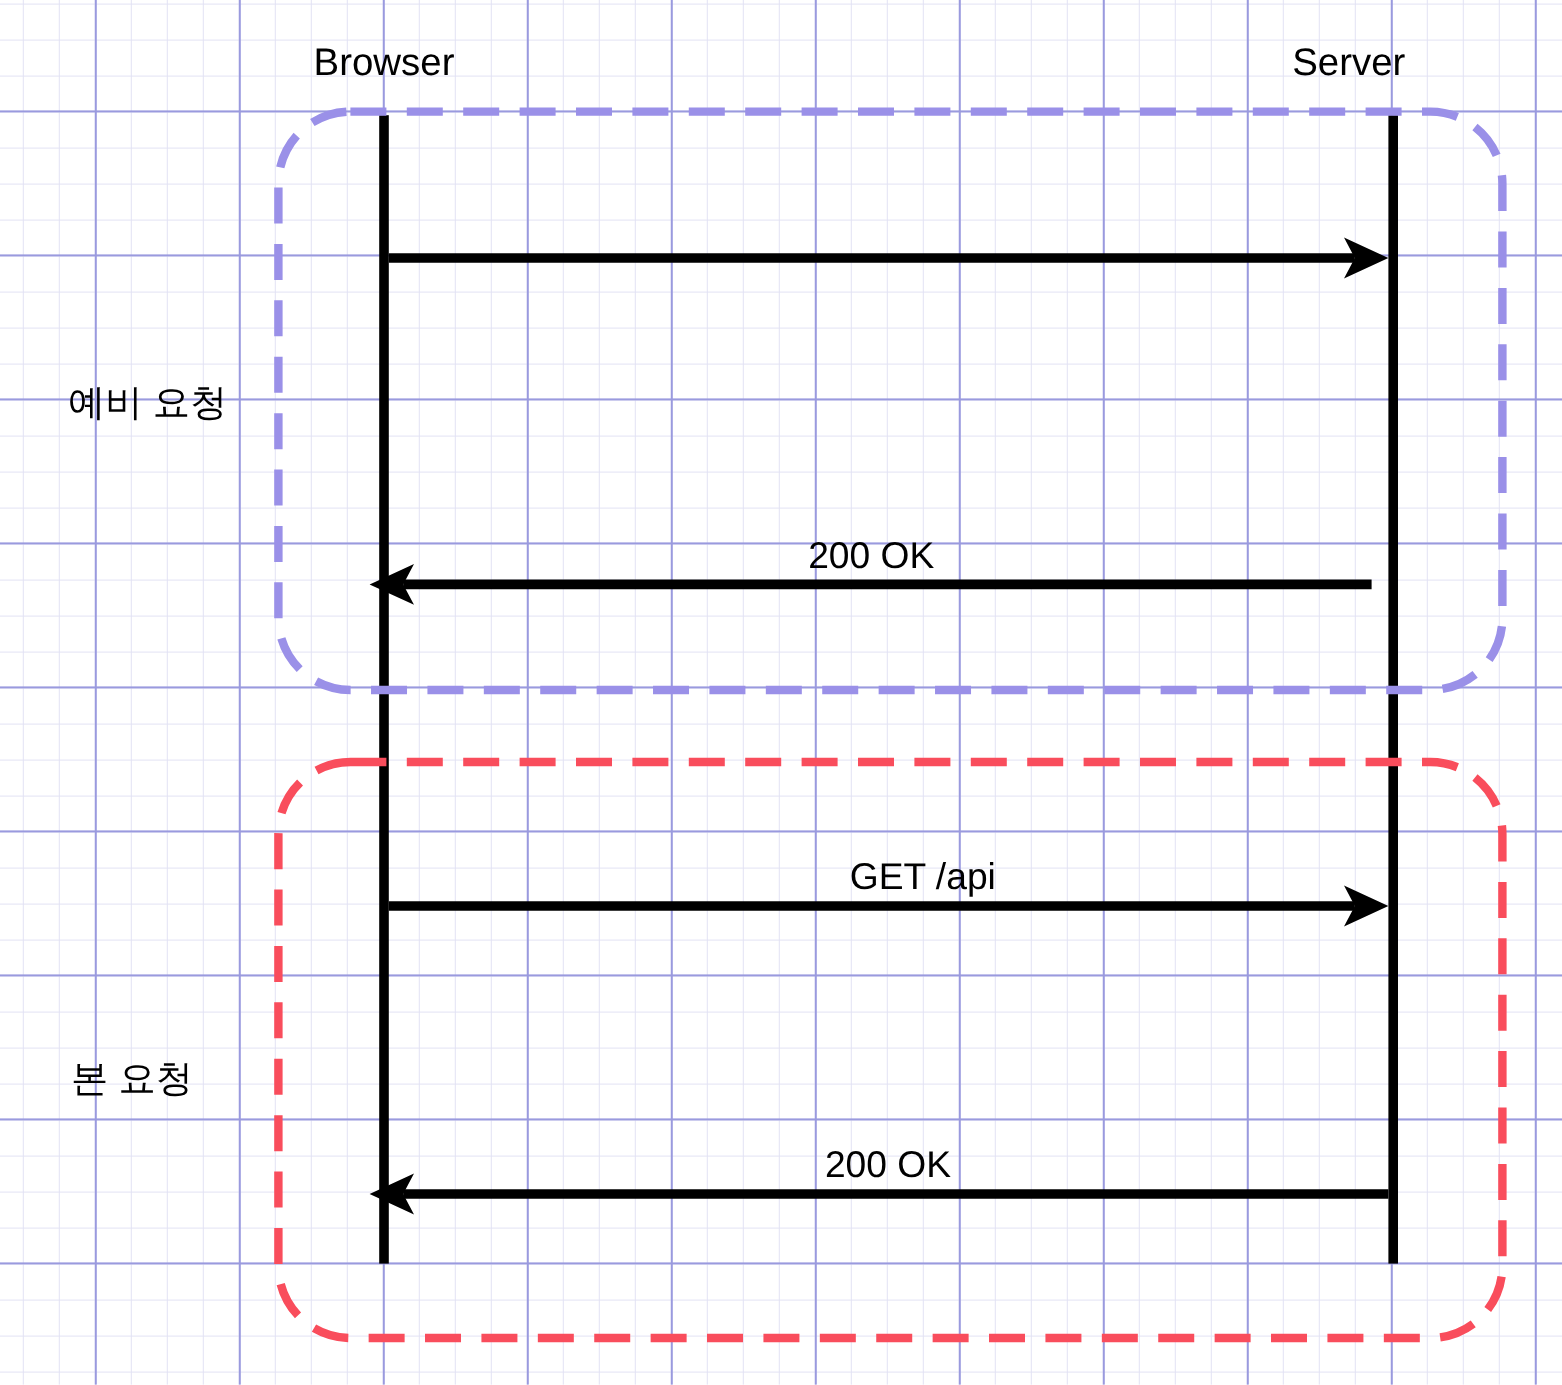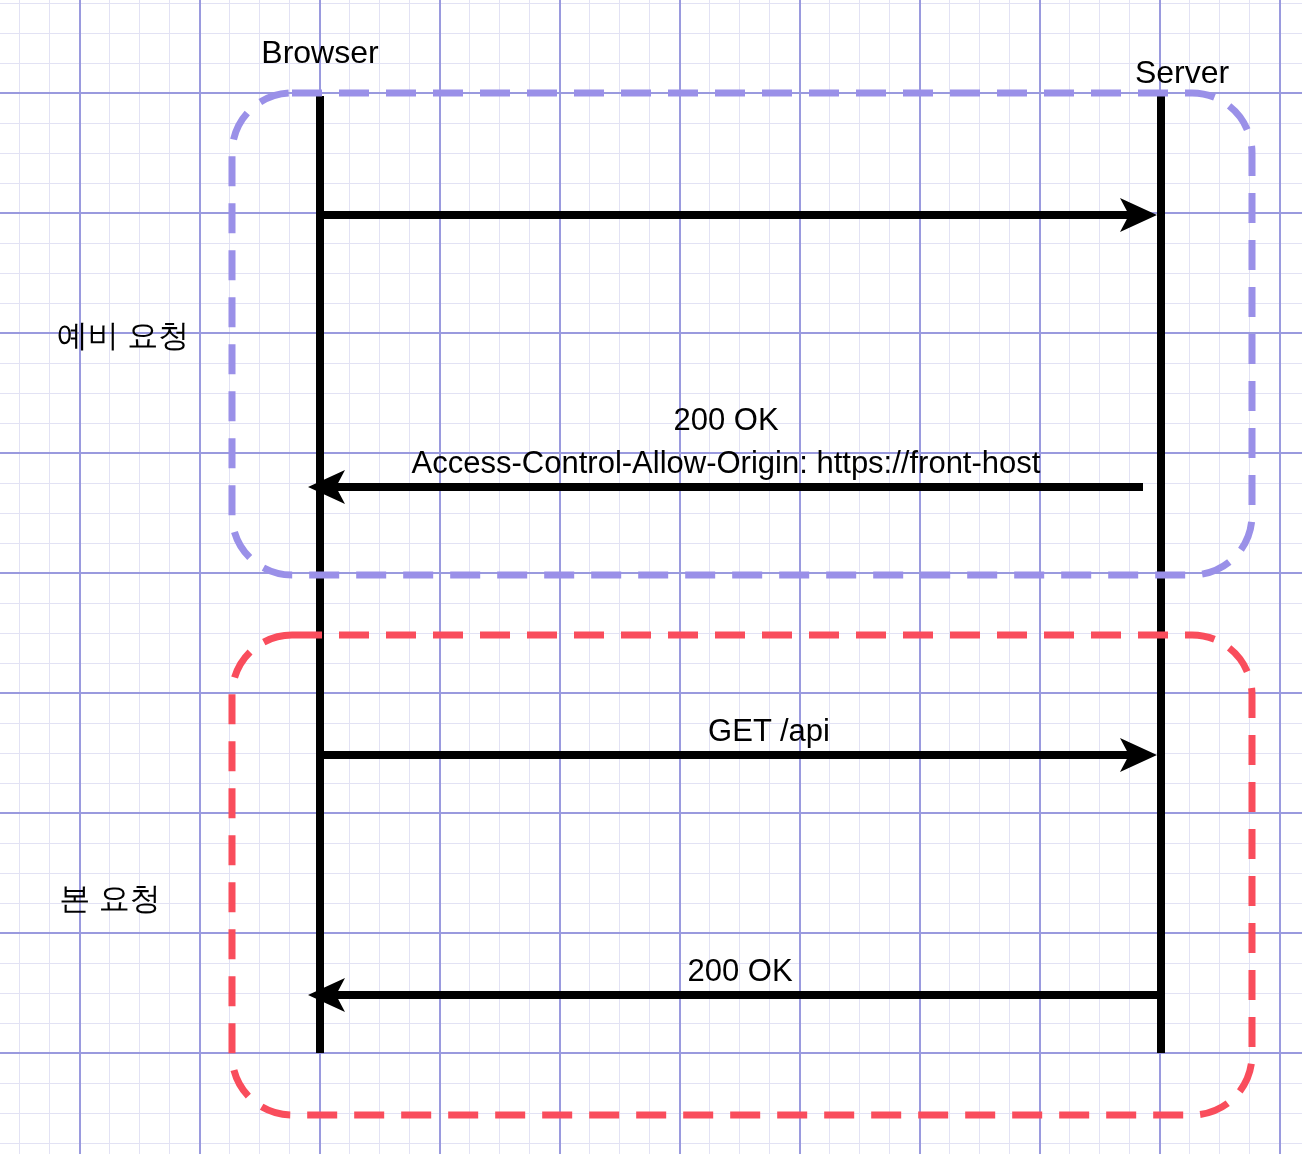--- a/index.html
+++ b/index.html
@@ -61,21 +61,21 @@
     color: #000000;
     white-space: nowrap;
   }
 </style>
 </head>
 <body>
 
 <div class="canvas">
 
   <div class="actor-label" style="left:320px; top:52px;">Browser</div>
-  <div class="actor-label" style="left:1182px; top:52px;margin-top:20px;">Server</div>
+  <div class="actor-label" style="left:1124px; top:52px;">Server</div>
 
   <div class="lifeline lifeline-browser"></div>
   <div class="lifeline lifeline-server"></div>
 
   <svg class="overlay" width="1302" height="1154" viewBox="0 0 1302 1154">
 
     <rect x="232" y="93" width="1020" height="482" rx="60" ry="60" fill="none" stroke-width="7" stroke-dasharray="30 17" stroke-linecap="butt" stroke="#9a90e8"></rect>
 
     <rect x="232" y="635" width="1020" height="480" rx="60" ry="60" fill="none" stroke-width="7" stroke-dasharray="30 17" stroke-linecap="butt" stroke="#f94d5c"></rect>
 
@@ -99,21 +99,20 @@
       <polygon points="308,995 345,978 336,995 345,1012" fill="#000000"></polygon>
     </g>
   </svg>
 
   <div class="group-label" style="left:123px; top:336px;">예비 요청</div>
   <div class="group-label" style="left:110px; top:851px;margin-top:48px;">본 요청</div>
 
 
   <div class="msg-label" style="left:726px; top:484px;">
     <div>200 OK</div>
-    <div>Access-Control-Allow-Origin: https://front-host</div>
   </div>
 
   <div class="msg-label" style="left:740px; top:752px;margin-left:29px;">
     <div>GET /api</div>
   </div>
 
   <div class="msg-label" style="left:740px; top:992px;">
     <div>200 OK</div>
   </div>
 

